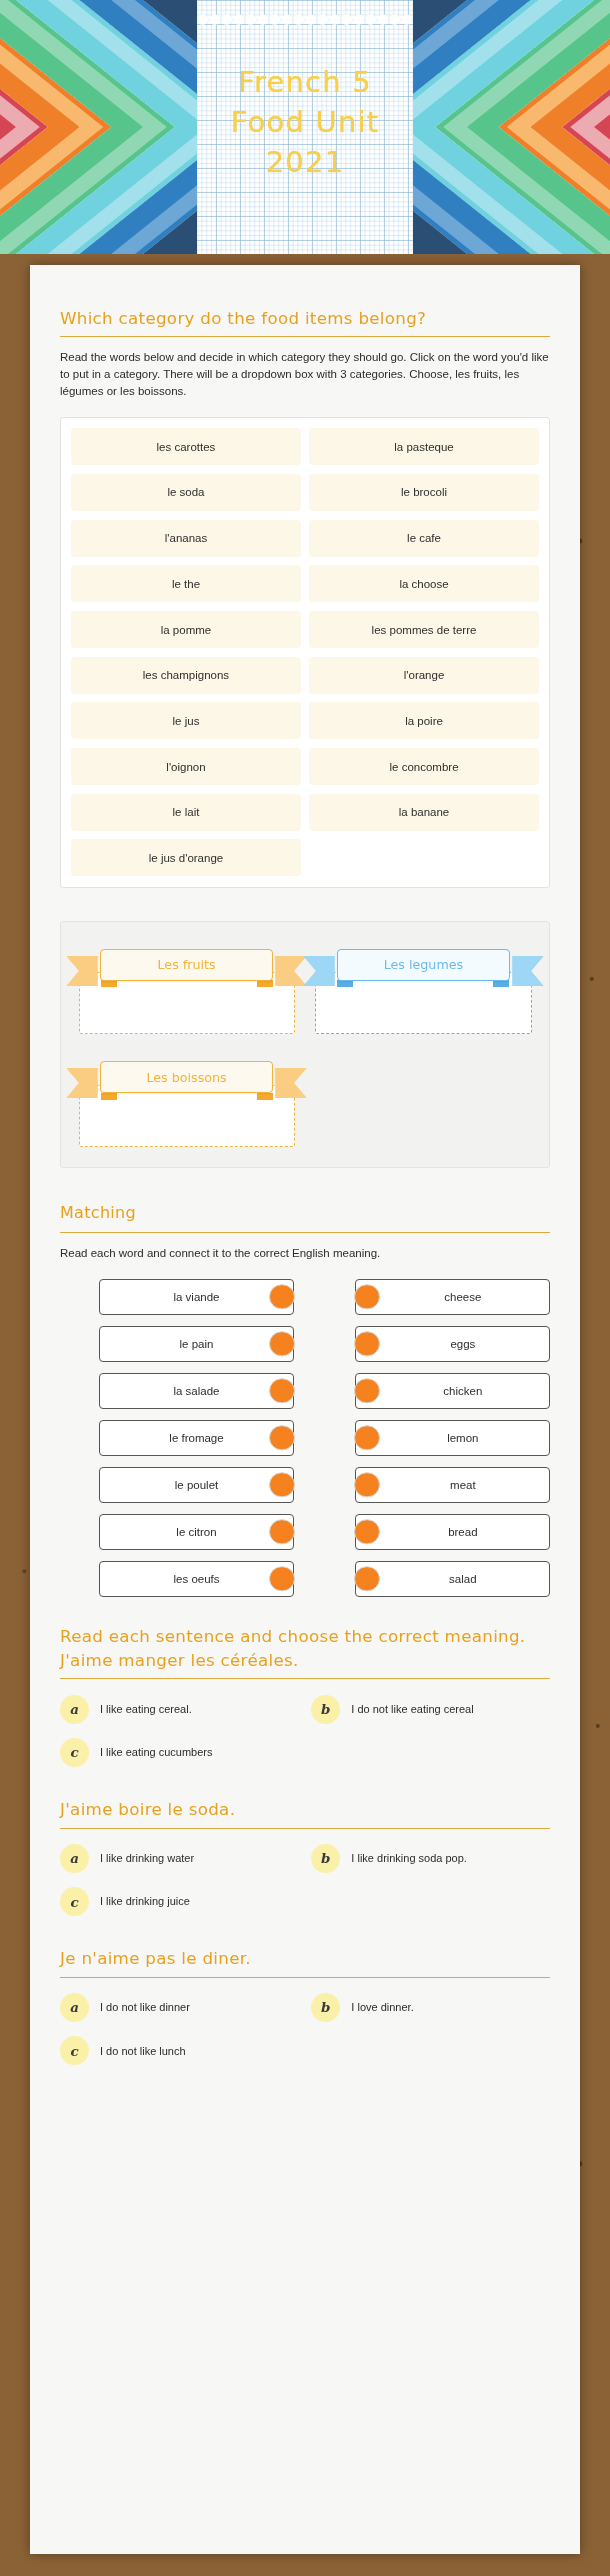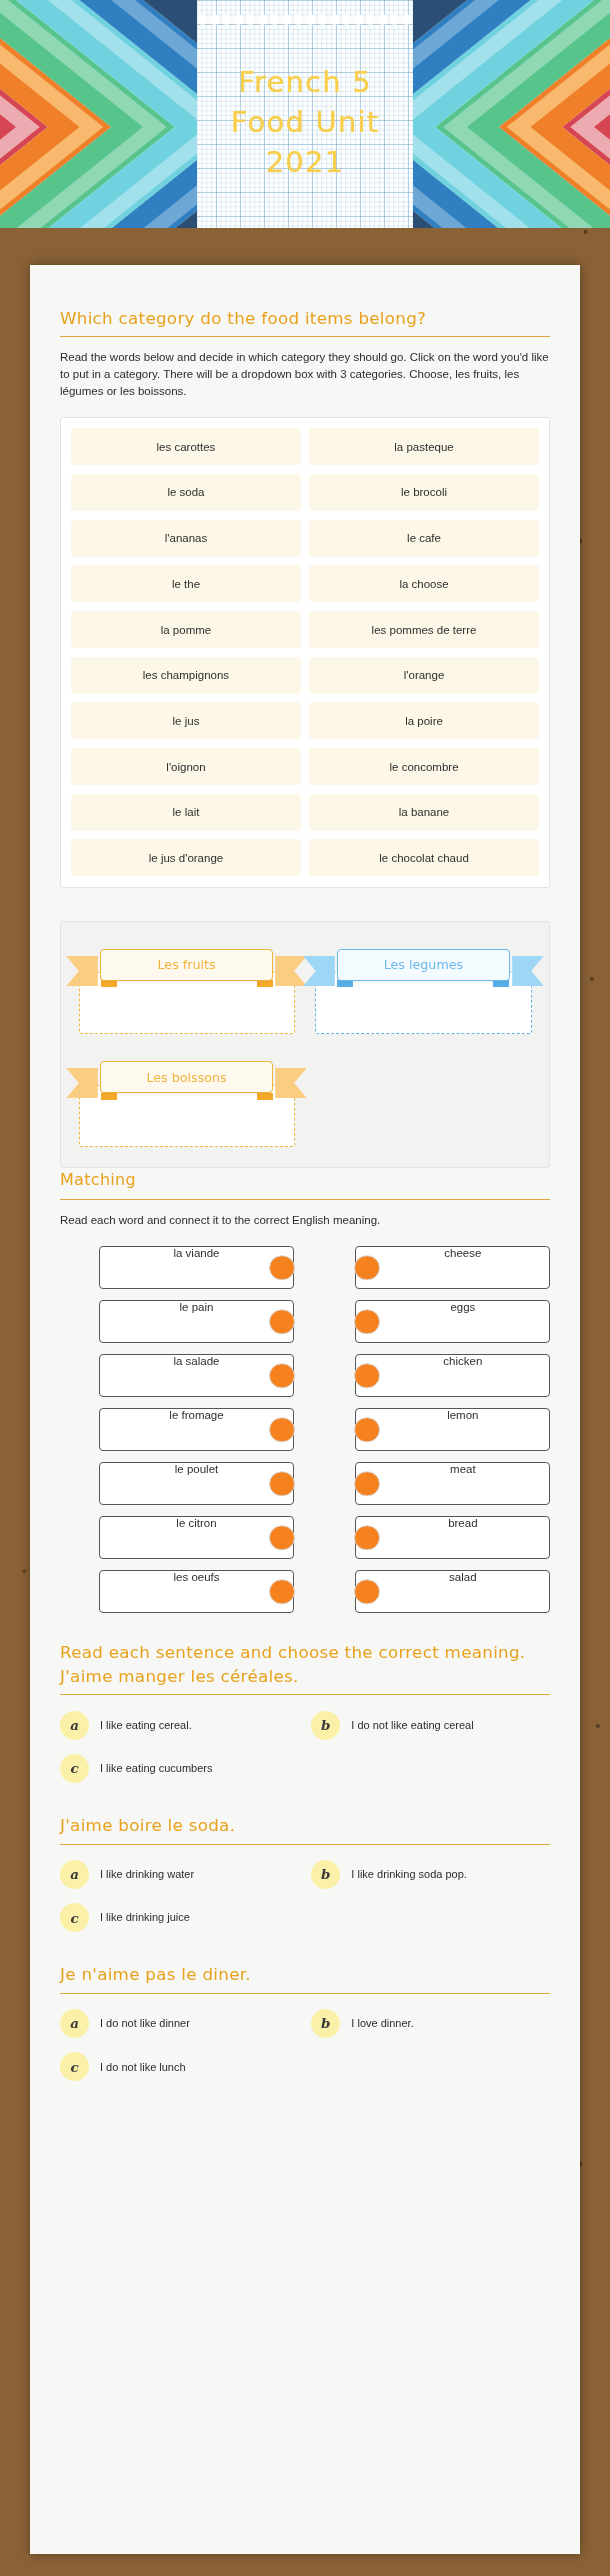--- a/index.html
+++ b/index.html
@@ -47,21 +47,21 @@
       radial-gradient(circle at 95% 84%, rgba(30,18,6,.5) 0 2.4px, transparent 3.2px),
       radial-gradient(circle at 90% 95%, rgba(30,18,6,.45) 0 1.6px, transparent 2.4px),
       radial-gradient(circle at 14% 97%, rgba(40,24,8,.4) 0 1.6px, transparent 2.4px);
   }
 
   
   .header {
     position: absolute;
     top: 0; left: 0;
     width: 610px;
-    height: 228px;
+    height: 254px;
     overflow: hidden;
     background: #ffffff;
   }
   .grid-bg {
     position: absolute;
     inset: 0;
     background-color: #fdfeff;
     background-image:
       linear-gradient(to right, rgba(120,170,200,.22) 0.8px, transparent 0.8px),
       linear-gradient(to bottom, rgba(120,170,200,.22) 0.8px, transparent 0.8px),
@@ -162,20 +162,21 @@
 
   
   .cat-panel {
     background: #f2f2f0;
     border: 0.8px solid #e2e2e0;
     border-radius: 3.2px;
     padding: 14.3px 17.5px 20.7px 17.5px;
     display: grid;
     grid-template-columns: 1fr 1fr;
     gap: 14.3px 20.7px;
+    margin-bottom: 33px;
   }
   .cat {
     position: relative;
     padding-top: 12.7px;
   }
   .ribbon {
     position: relative;
     height: 33px;
     margin: 0 auto;
     width: 92%;
@@ -234,23 +235,23 @@
     grid-template-columns: 1fr 1fr;
     gap: 22px;
     margin-bottom: 11px;
     align-items: center;
   }
   .match-box {
     position: relative;
     background: #ffffff;
     border: 0.8px solid #555;
     border-radius: 4px;
-    height: 43px;
+    height: 36px;
     display: flex;
-    align-items: flex-start;
+    align-items: center;
     justify-content: center;
     font-size: 11.5px;
     color: #2f2f2f;
     margin-left: 39px;
   }
   .dot {
     position: absolute;
     width: 25.4px; height: 25.4px;
     border-radius: 50%;
     background: #f5821f;
@@ -377,21 +378,20 @@
       <div class="word-cell">les pommes de terre</div>
       <div class="word-cell">les champignons</div>
       <div class="word-cell">l'orange</div>
       <div class="word-cell">le jus</div>
       <div class="word-cell">la poire</div>
       <div class="word-cell">l'oignon</div>
       <div class="word-cell">le concombre</div>
       <div class="word-cell">le lait</div>
       <div class="word-cell">la banane</div>
       <div class="word-cell">le jus d'orange</div>
-      <div class="word-cell">le chocolat chaud</div>
     </div>
 
     <div class="cat-panel">
 
       <div class="cat">
         <div class="ribbon">
           <div class="tail l">
             <svg width="32" height="30" viewBox="0 0 40 38">
                 <polygon points="0,0 40,0 40,38 0,38 16,19" fill="#fbcd82"></polygon>
               </svg>

